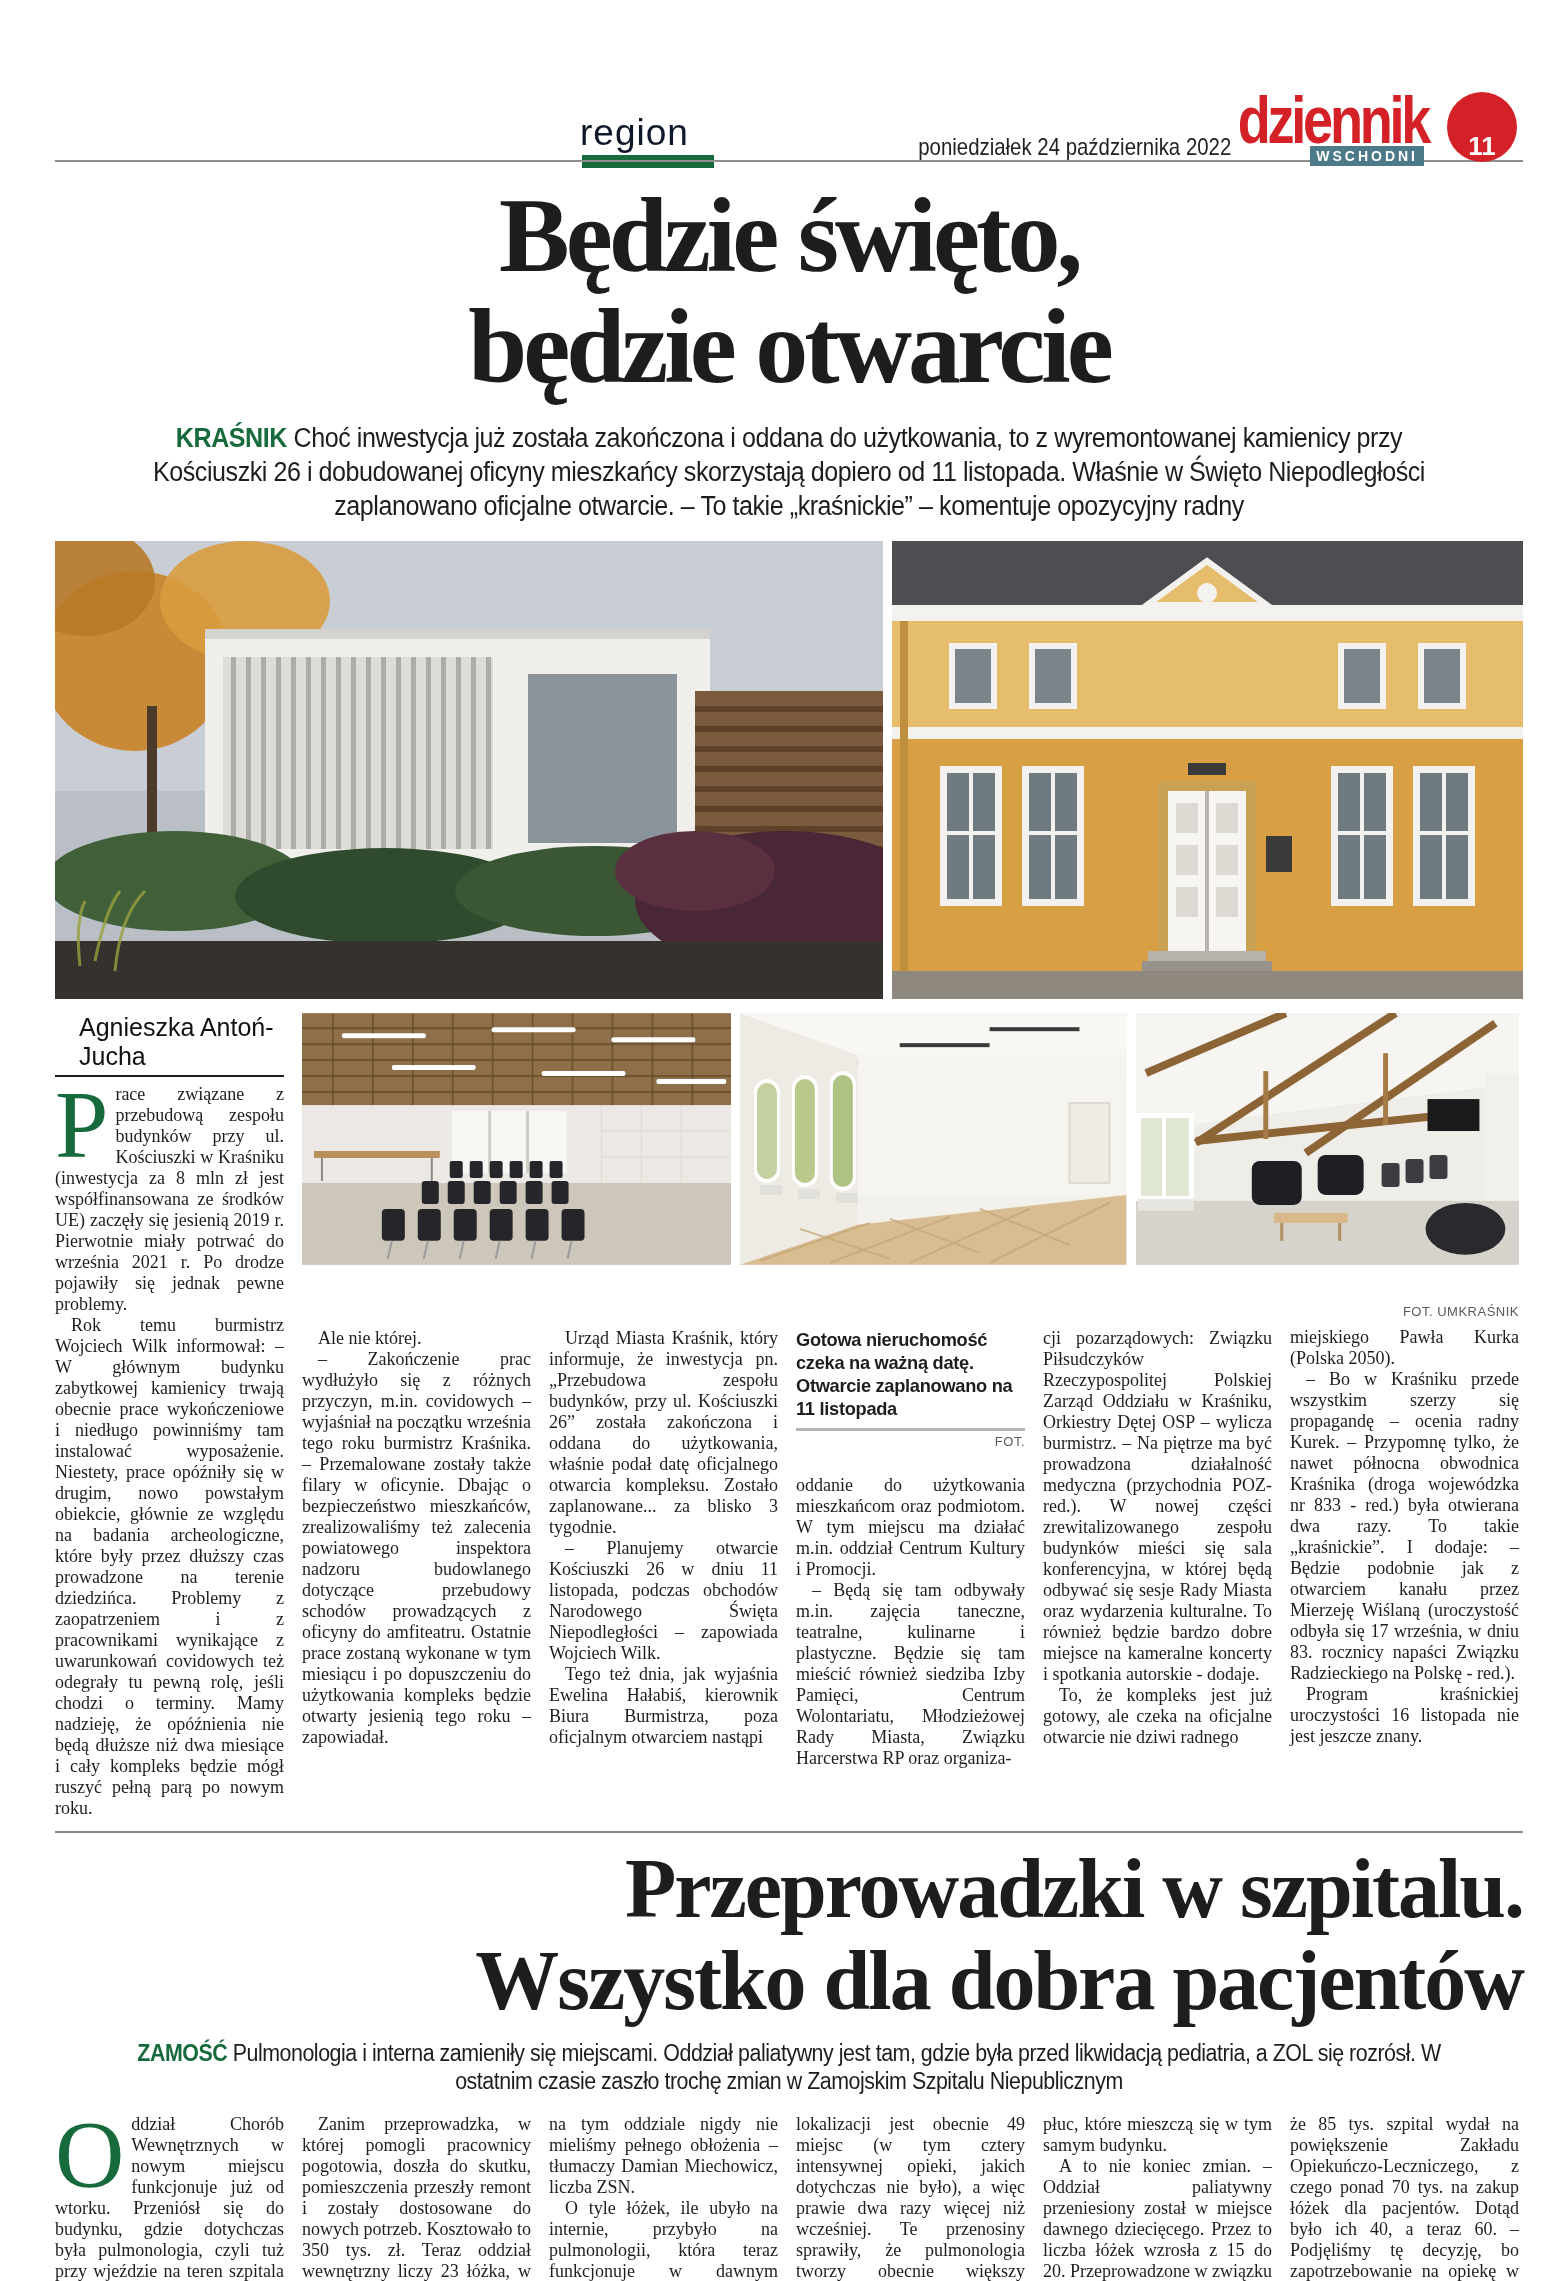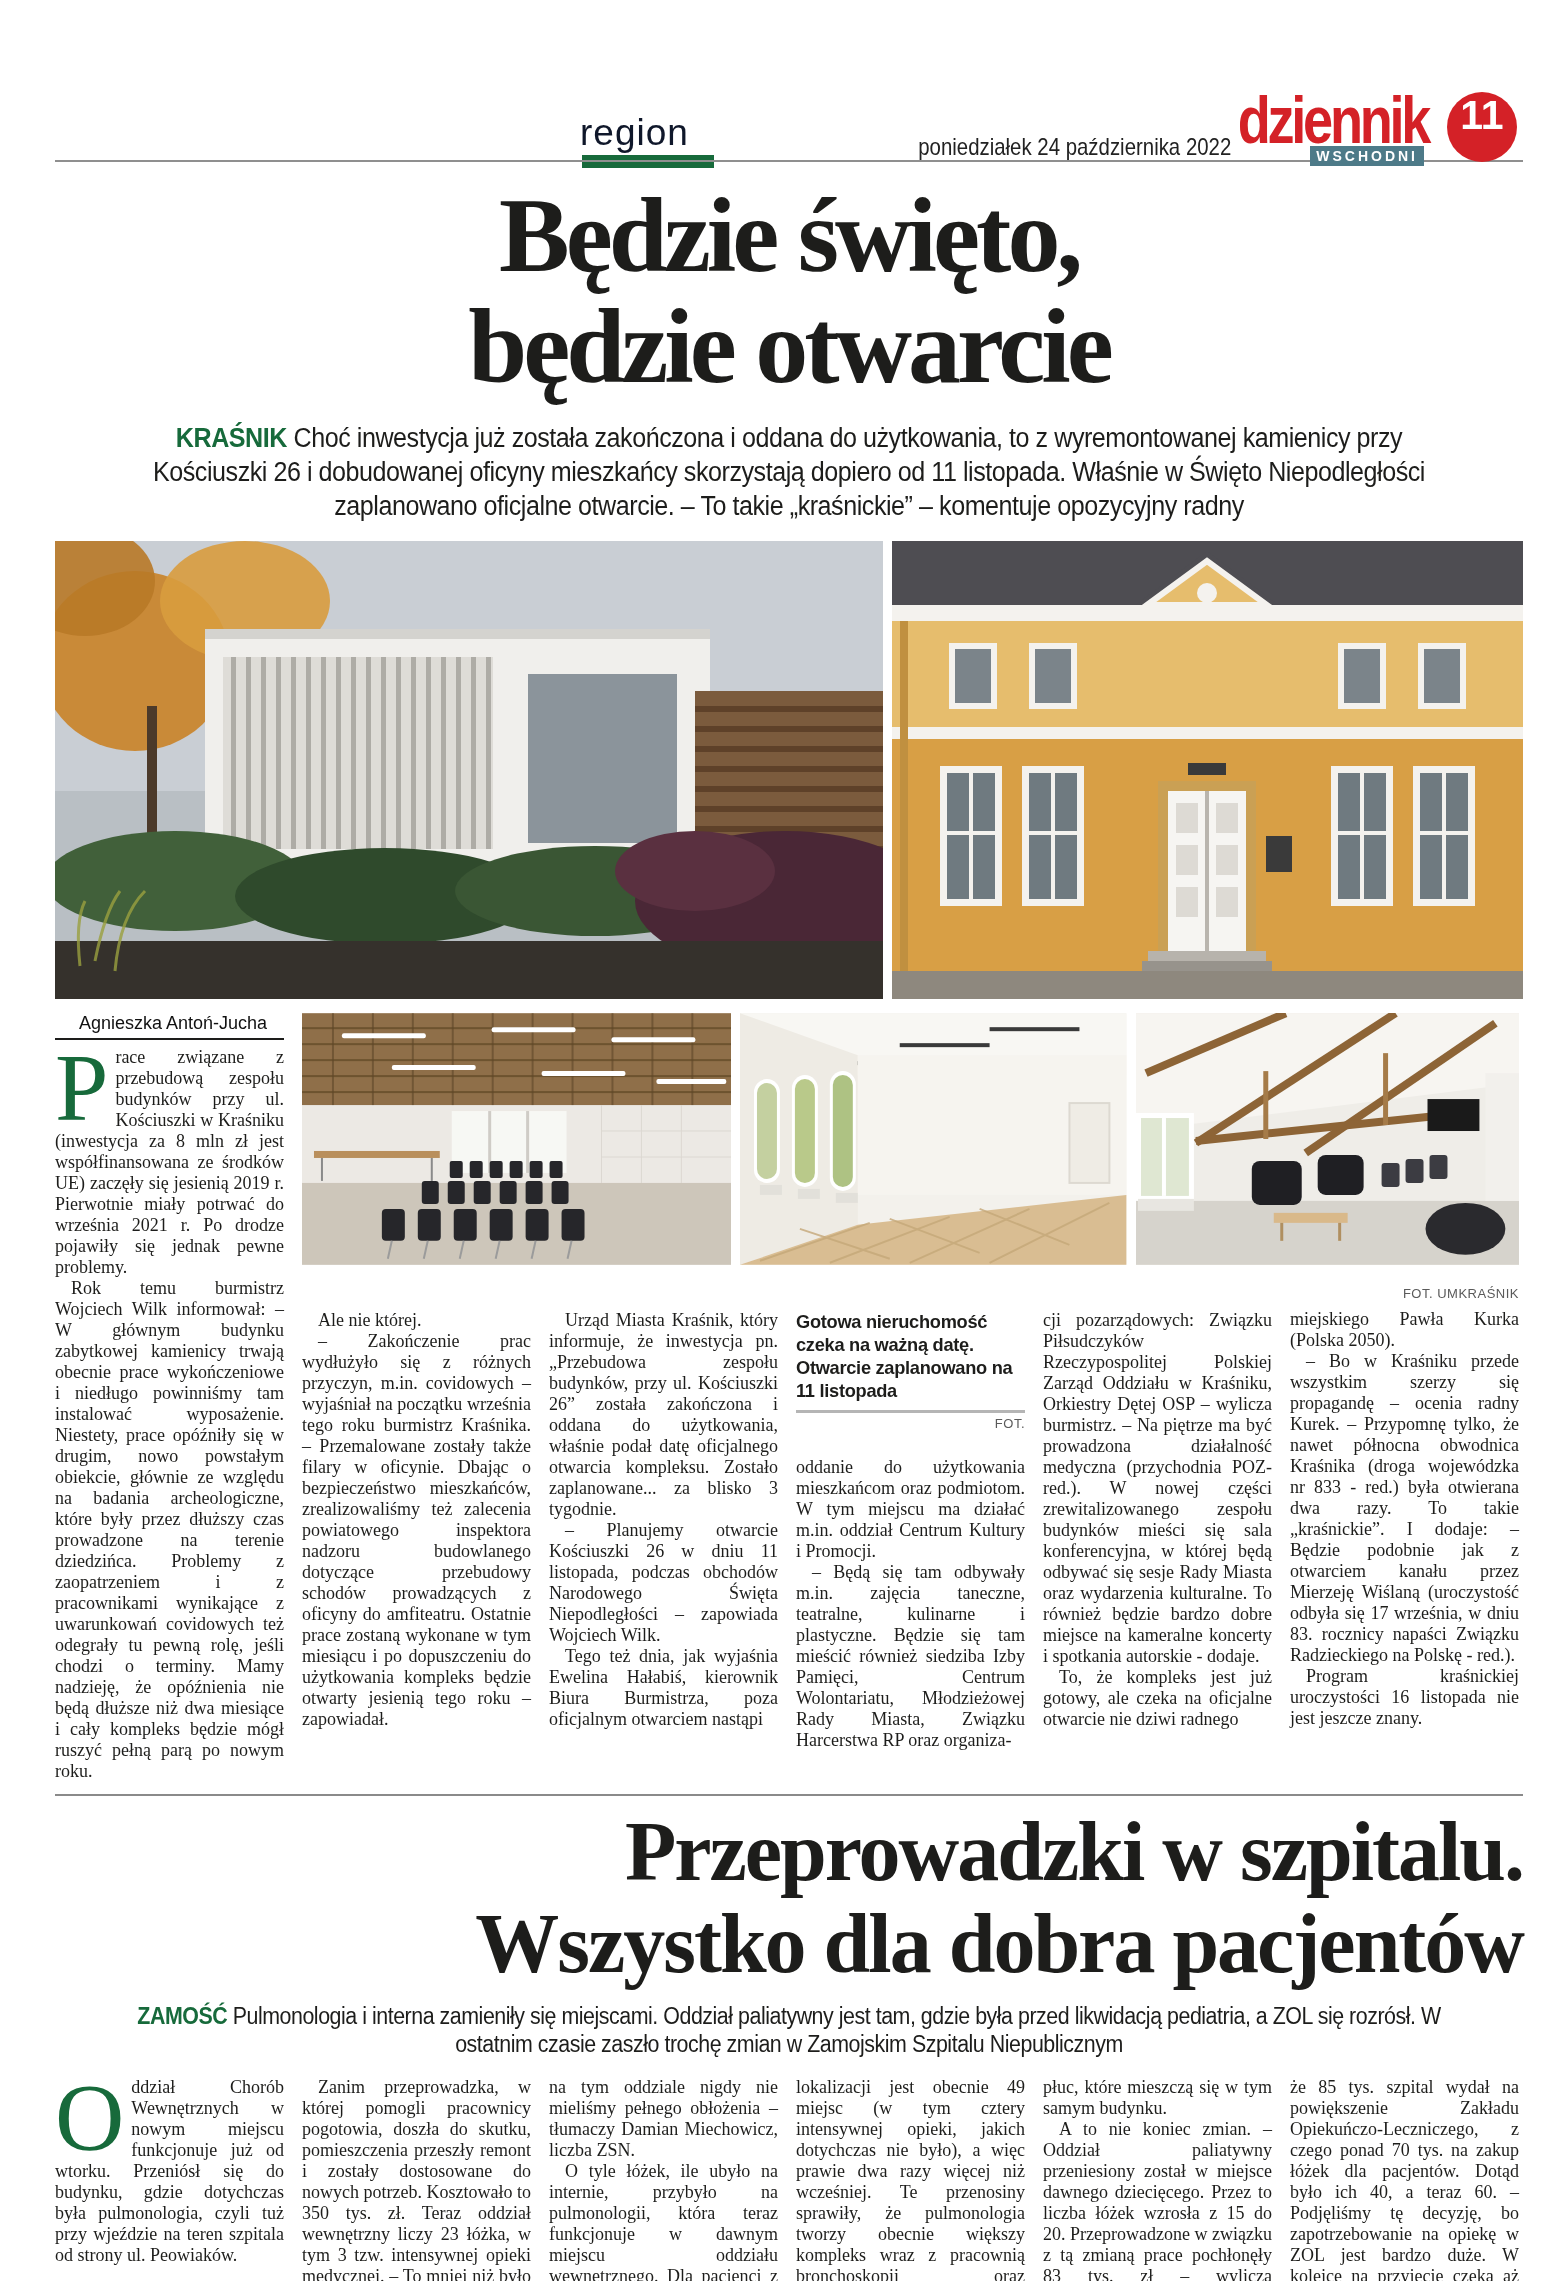--- a/index.html
+++ b/index.html
@@ -36,22 +36,22 @@
     display:inline-block;font-family:"Liberation Sans",sans-serif;font-weight:700;font-size:66px;
     color:var(--brand-red);letter-spacing:-4px;transform:scaleX(0.82);transform-origin:right center;
     position:absolute;right:0;top:-6px;
   }
   .logo-sub{
     position:absolute;right:4px;bottom:-4px;background:var(--teal);color:#fff;
     font-family:"Liberation Sans",sans-serif;font-weight:700;font-size:14px;letter-spacing:3px;padding:2px 6px;
   }
   .page-circle{
     position:absolute;right:6px;top:92px;width:70px;height:70px;border-radius:50%;
-    background:var(--brand-red);color:#fff;display:flex;align-items:flex-start;justify-content:center;
-    font-family:"Liberation Sans",sans-serif;font-weight:700;font-size:41px;
+    background:var(--brand-red);color:#fff;display:flex;align-items:flex-end;justify-content:center;
+    font-family:"Liberation Sans",sans-serif;font-weight:700;font-size:26px;
   }
 
   
   .h1{
     text-align:center;font-weight:700;font-size:106px;line-height:1.05;letter-spacing:-4px;
     margin:14px 0 0;font-family:"Liberation Serif",serif;
   }
   .h2{
     text-align:right;font-weight:700;font-size:84px;line-height:1.1;letter-spacing:-2px;
     margin:10px 0 0;font-family:"Liberation Serif",serif;
@@ -78,21 +78,21 @@
   .article1 .c6{grid-column:6;grid-row:2;}
   .article2{display:grid;grid-template-columns:repeat(6,229px);column-gap:18px;margin-top:18px;}
 
   .bodytext p{margin:0;text-align:justify;font-size:18px;line-height:21px;}
   .bodytext p.ind{text-indent:16px;}
   .dropcap{
     float:left;font-size:96px;line-height:74px;color:var(--accent-green);
     padding:4px 7px 0 0;font-family:"Liberation Serif",serif;
   }
   .byline{
-    font-family:"Liberation Sans",sans-serif;font-size:18px;color:#111;
+    font-family:"Liberation Sans",sans-serif;font-size:25px;color:#111;
     border-bottom:2px solid #1d1d1b;padding:0 4px 4px 24px;margin-bottom:7px;
   }
   .caption{
     font-family:"Liberation Sans",sans-serif;font-weight:700;font-size:19px;line-height:23px;
     letter-spacing:-0.3px;transform:scaleX(0.96);transform-origin:left top;
   }
   .caption-rule{height:3px;background:#b5b5b5;margin:8px 0 3px;}
   .fot{
     font-family:"Liberation Sans",sans-serif;font-size:13px;color:var(--credit-gray);
     text-align:right;letter-spacing:0.5px;

